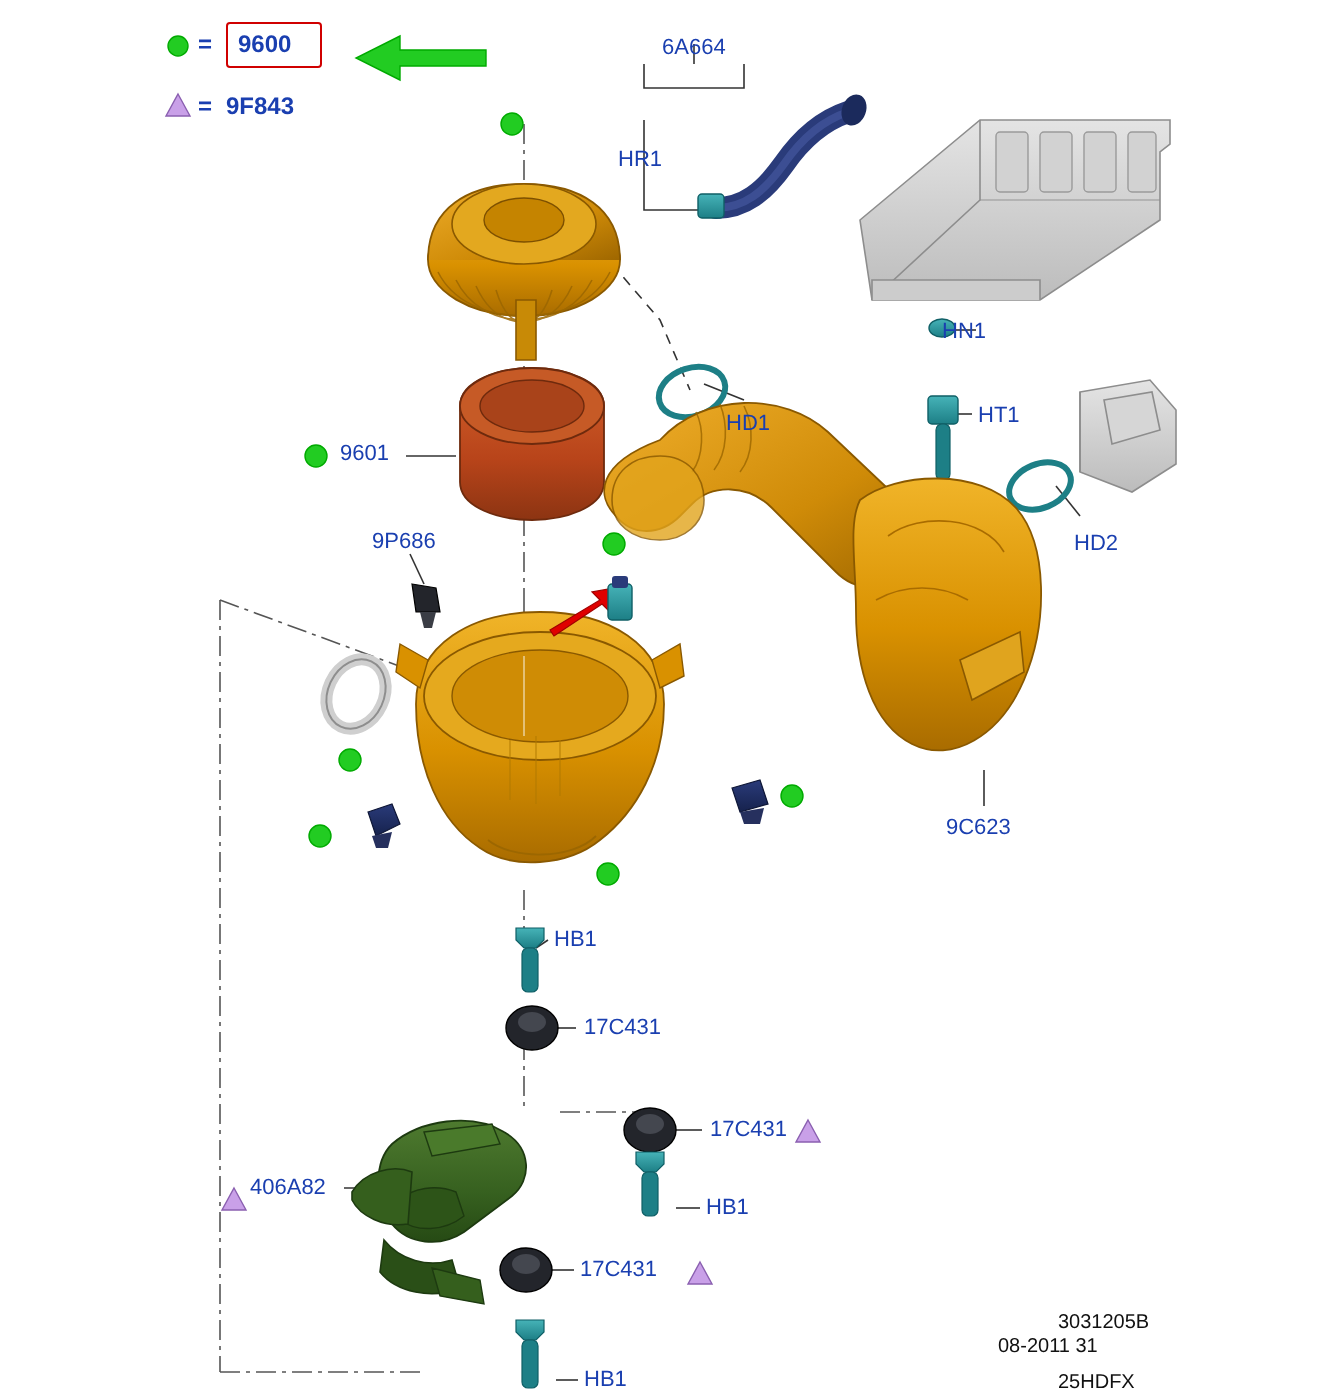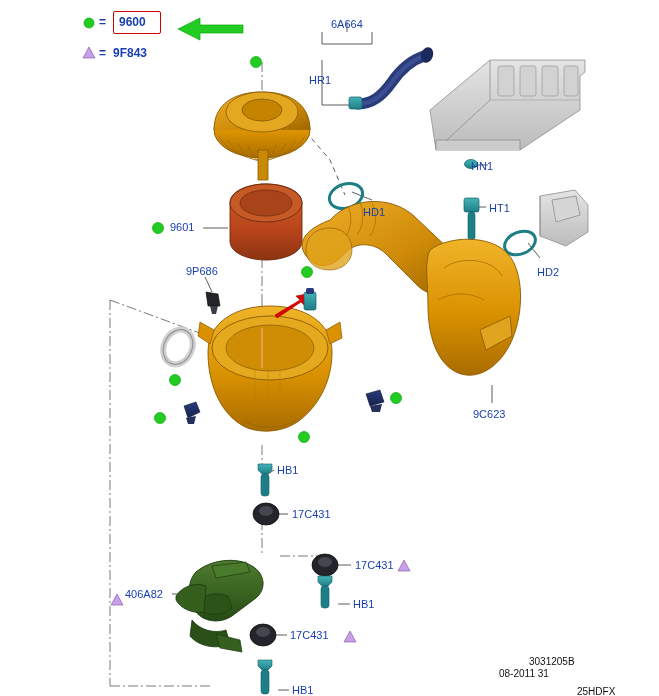--- a/index.html
+++ b/index.html
@@ -329,13 +329,13 @@
 <div class="lbl" style="left:277px;top:464px;">HB1</div>
 <div class="lbl" style="left:292px;top:508px;">17C431</div>
 <div class="lbl" style="left:355px;top:559px;">17C431</div>
 <div class="lbl" style="left:353px;top:598px;">HB1</div>
 <div class="lbl" style="left:290px;top:629px;">17C431</div>
 <div class="lbl" style="left:125px;top:588px;">406A82</div>
 <div class="lbl" style="left:292px;top:684px;">HB1</div>
 
 <div class="footer" style="left:529px;top:656px;">3031205B</div>
 <div class="footer" style="left:499px;top:668px;">08-2011 31</div>
-<div class="footer" style="left:529px;top:686px;margin-left:48px;">25HDFX</div>
+<div class="footer" style="left:529px;top:686px;">25HDFX</div>
 
 </body></html>

